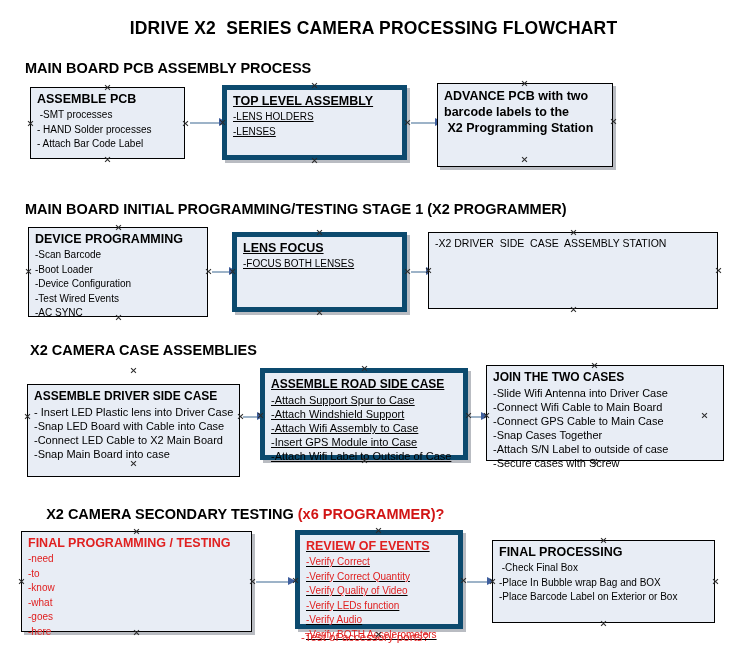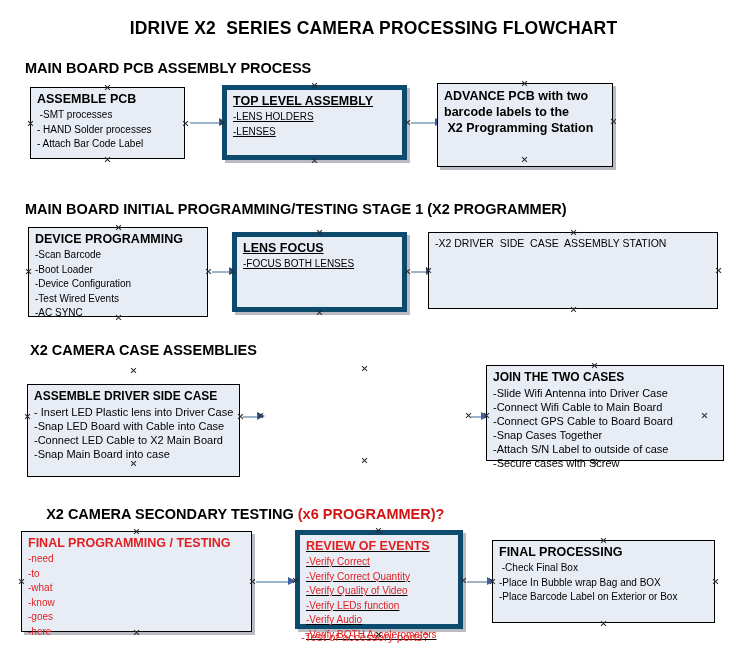--- a/index.html
+++ b/index.html
@@ -234,54 +234,62 @@
   <span class="handle" style="left:130px; top:367px;"></span>
   <span class="handle" style="left:24px;  top:413px;"></span>
   <span class="handle" style="left:237px; top:413px;"></span>
   <span class="handle" style="left:130px; top:460px;"></span>
 
   <div class="arrow" style="left:243px; top:412px; width:22px;">
     <span class="shaft"></span>
       <span class="head"></span>
   </div>
 
+  <div class="box b-gray shadow-r" style="left:260px; top:368px; width:208px; height:92px;">
+    <div class="box-title sm">ASSEMBLE ROAD SIDE CASE</div>
+    <div class="box-line sm">-Attach Support Spur to Case</div>
+    <div class="box-line sm">-Attach Windshield Support</div>
+    <div class="box-line sm">-Attach Wifi Assembly to Case</div>
+    <div class="box-line sm">-Insert GPS Module into Case</div>
+    <div class="box-line sm">-Attach Wifi Label to Outside of Case</div>
+  </div>
   <span class="handle" style="left:361px; top:365px;"></span>
   <span class="handle" style="left:257px; top:412px;"></span>
   <span class="handle" style="left:465px; top:412px;"></span>
   <span class="handle" style="left:361px; top:457px;"></span>
 
   <div class="arrow" style="left:471px; top:412px; width:18px;">
     <span class="shaft"></span>
       <span class="head"></span>
   </div>
 
   <div class="box b-black" style="left:486px; top:365px; width:238px; height:96px;">
     <div class="box-title sm">JOIN THE TWO CASES</div>
     <div class="box-line sm">-Slide Wifi Antenna into Driver Case</div>
     <div class="box-line sm">-Connect Wifi Cable to Main Board</div>
-    <div class="box-line sm">-Connect GPS Cable to Board Board</div>
+    <div class="box-line sm">-Connect GPS Cable to Main Case</div>
     <div class="box-line sm">-Snap Cases Together</div>
     <div class="box-line sm">-Attach S/N Label to outside of case</div>
     <div class="box-line sm">-Secure cases with Screw</div>
   </div>
   <span class="handle" style="left:591px; top:362px;"></span>
   <span class="handle" style="left:483px; top:412px;"></span>
   <span class="handle" style="left:701px; top:412px;"></span>
   <span class="handle" style="left:591px; top:458px;"></span>
 
   <div class="section-title" style="left:30px; top:490px;">
     <span>X2 CAMERA SECONDARY TESTING </span><span class="accent">(x6 PROGRAMMER)?</span>
   </div>
 
   <div class="box b-black red shadow-r" style="left:21px; top:531px; width:231px; height:101px;">
     <div class="box-title">FINAL PROGRAMMING / TESTING</div>
     <div class="box-line">-need</div>
     <div class="box-line">-to</div>
+    <div class="box-line">-know</div>
     <div class="box-line">-what</div>
-    <div class="box-line">-know</div>
     <div class="box-line">-goes</div>
     <div class="box-line">-here</div>
   </div>
   <span class="handle" style="left:133px; top:528px;"></span>
   <span class="handle" style="left:18px;  top:578px;"></span>
   <span class="handle" style="left:249px; top:578px;"></span>
   <span class="handle" style="left:133px; top:629px;"></span>
 
   <div class="arrow" style="left:256px; top:577px; width:40px;">
     <span class="shaft"></span>

